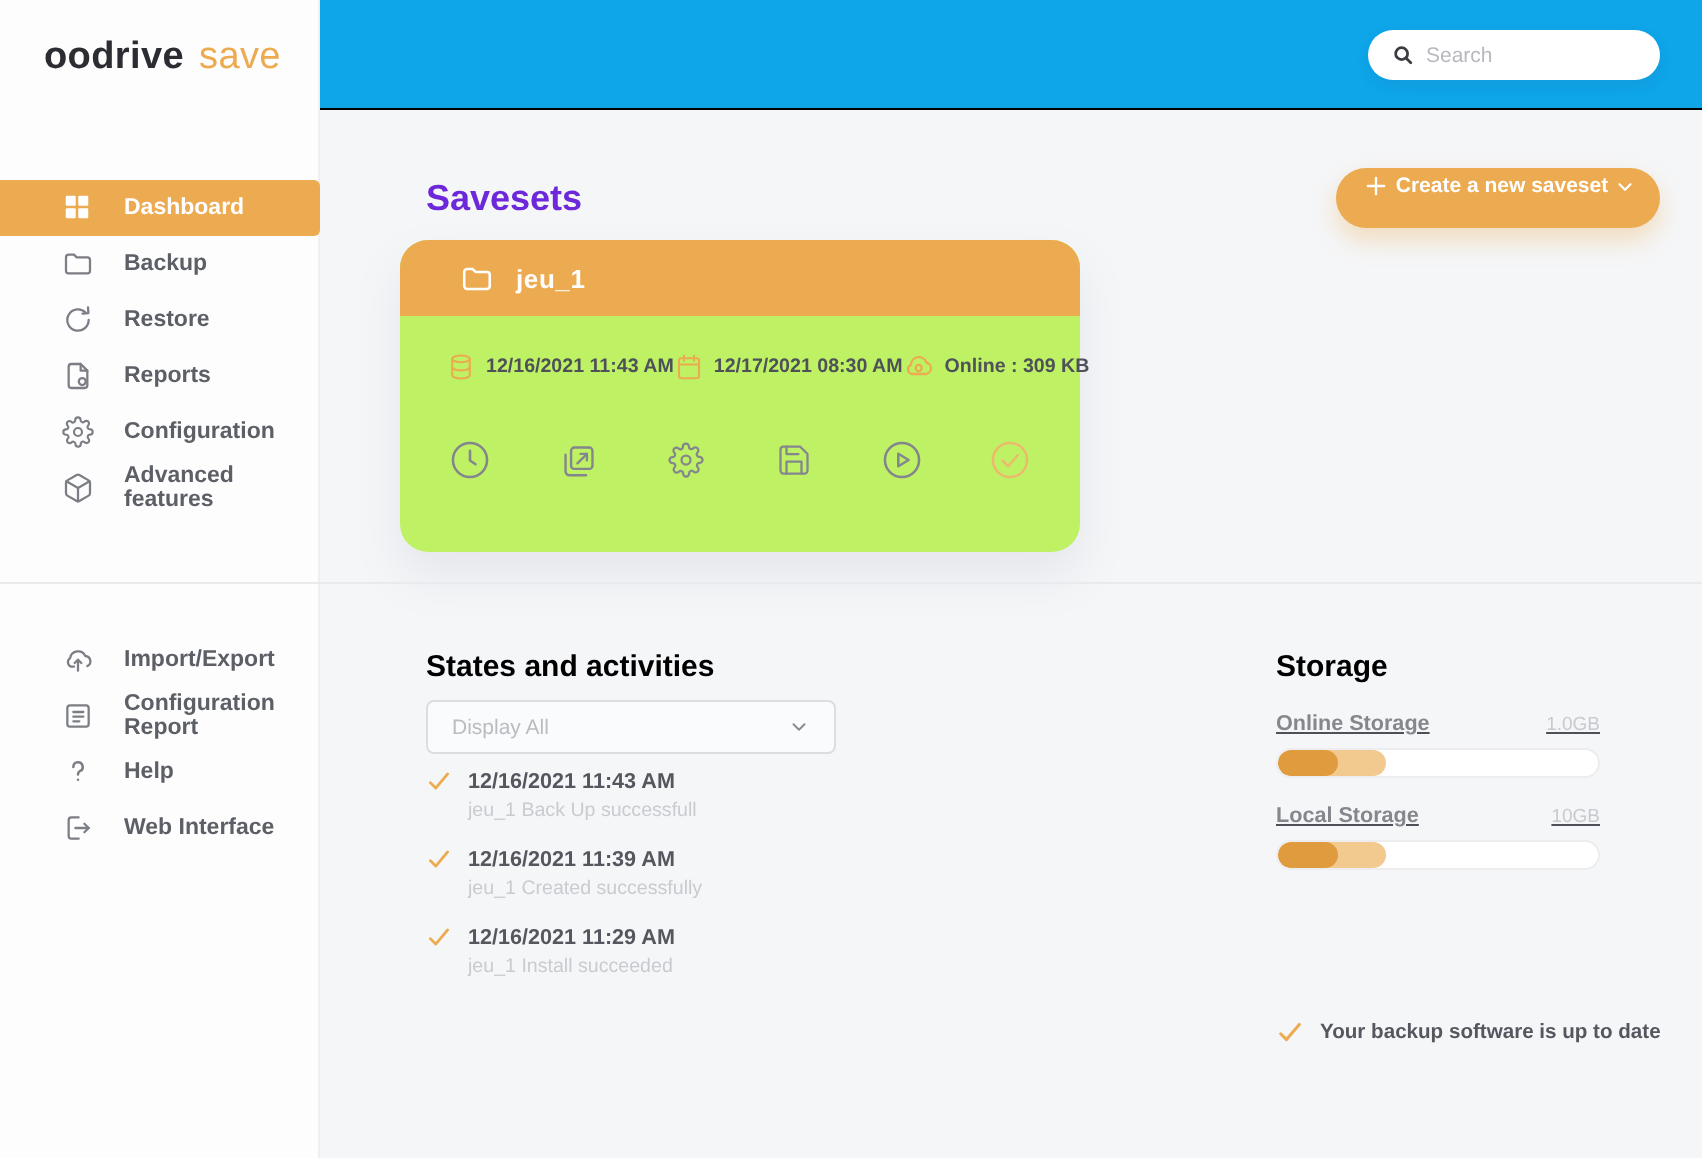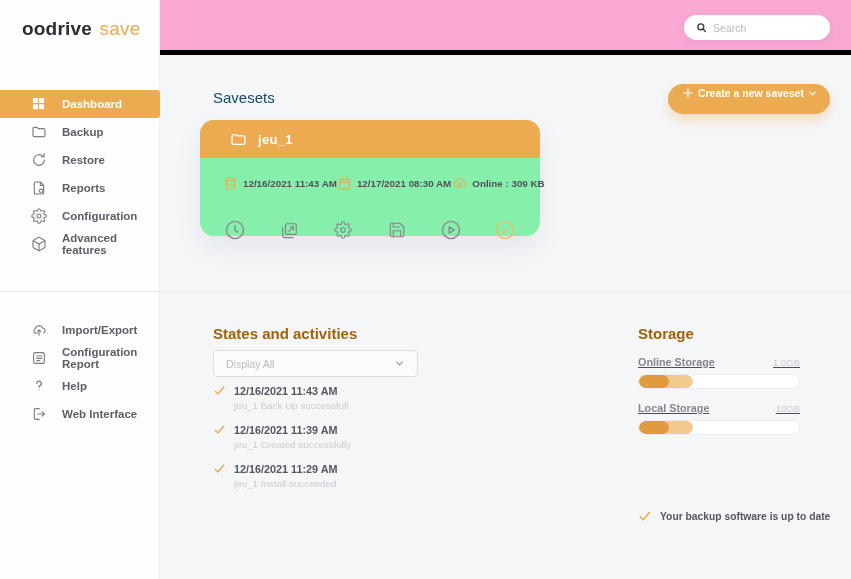--- a/index.html
+++ b/index.html
@@ -37,50 +37,50 @@
   .nav-item.active .nav-icon { color:#ffffff; }
 
   .page-divider {
     position:absolute; left:0; top:291px; width:851px; height:1px;
     background:#e9eaec; z-index:3;
   }
 
   
   .topbar {
     position:absolute; left:160px; top:0; right:0; height:55px;
-    background:#f9a8d4; border-bottom:5px solid #000000; z-index:1;
+    background:#0ea5e9; border-bottom:1px solid #000000; z-index:1;
   }
   .search {
     position:absolute; right:21px; top:15px; width:146px; height:25px;
     background:#ffffff; border-radius:13px;
     box-shadow:0 3px 8px rgba(60,60,80,.07);
     display:flex; align-items:center; gap:6px; padding:0 12px;
   }
   .search-icon { color:#3a3c42; }
   .search input {
     border:none; outline:none; background:transparent; width:100%;
     font-family:"Liberation Sans", sans-serif; font-size:10.5px; color:#55575e;
   }
   .search input::placeholder { color:#b7b9be; }
 
   
-  .page-title { position:absolute; left:213px; top:89px; font-size:15px; font-weight:400; color:#0c4a6e; z-index:1; }
+  .page-title { position:absolute; left:213px; top:89px; font-size:18px; font-weight:700; color:#6d28d9; z-index:1; }
   .create-btn {
     position:absolute; left:668px; top:84px; width:162px; height:30px;
     background:#ecab51; border:none; border-radius:15px; cursor:pointer;
     display:flex; align-items:center; justify-content:space-between; padding:0 12px 12px 13px;
     box-shadow:0 6px 12px rgba(236,171,81,.35); color:#ffffff; z-index:1;
     font-family:"Liberation Sans", sans-serif;
   }
   .create-btn .btn-label { font-size:10.5px; font-weight:700; color:#fff; }
 
   
   .card {
-    position:absolute; left:200px; top:120px; width:340px; height:116px;
-    background:#86efac; border-radius:14px; z-index:1;
+    position:absolute; left:200px; top:120px; width:340px; height:156px;
+    background:#bef264; border-radius:14px; z-index:1;
     box-shadow:0 12px 24px rgba(120,125,145,.12);
   }
   .card-header {
     height:38px; background:#ecab51; border-radius:14px 14px 0 0;
     display:flex; align-items:center; gap:11px; padding:0 0 0 30px;
     color:#ffffff; cursor:pointer;
   }
   .card-title { font-size:13px; font-weight:700; letter-spacing:.3px; }
   .card-info {
     height:50px; display:flex; align-items:center; justify-content:space-between;
@@ -93,21 +93,21 @@
     height:44px; display:flex; align-items:center; justify-content:space-between;
     padding:0 23px;
   }
   .action-btn {
     background:none; border:none; padding:0; cursor:pointer; color:#84868d;
     width:24px; height:24px; display:flex; align-items:center; justify-content:center;
   }
   .action-btn.accent { color:#ecba6d; }
 
   
-  .section-title { font-size:15px; font-weight:700; color:#a16207; }
+  .section-title { font-size:15px; font-weight:700; color:#000000; }
   .states-title { position:absolute; left:213px; top:325px; }
   .dropdown {
     position:absolute; left:213px; top:350px; width:205px; height:27px;
     background:#fafbfc; border:1px solid #dcdde0; border-radius:4px; cursor:pointer;
     display:flex; align-items:center; justify-content:space-between; padding:12px 12px;
   }
   .dropdown-value { font-size:10.5px; color:#babcc1; }
   .dropdown-chevron { color:#8a8c92; }
   .activity-list { position:absolute; left:213px; top:384px; list-style:none; }
   .activity-item { margin-bottom:12px; }

